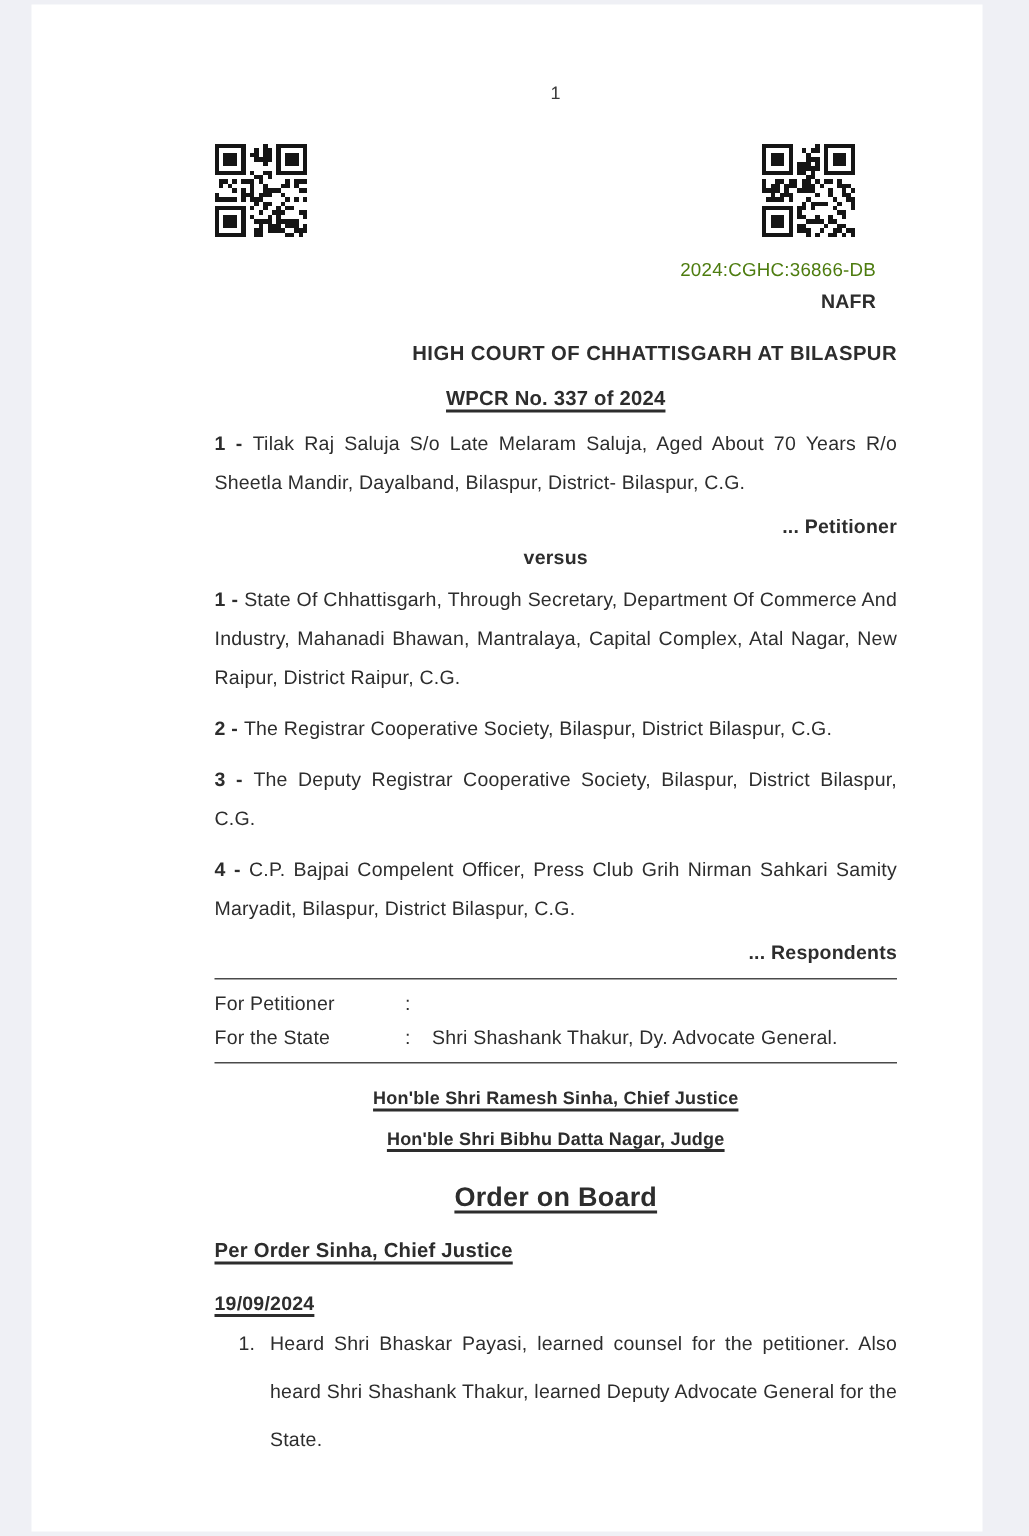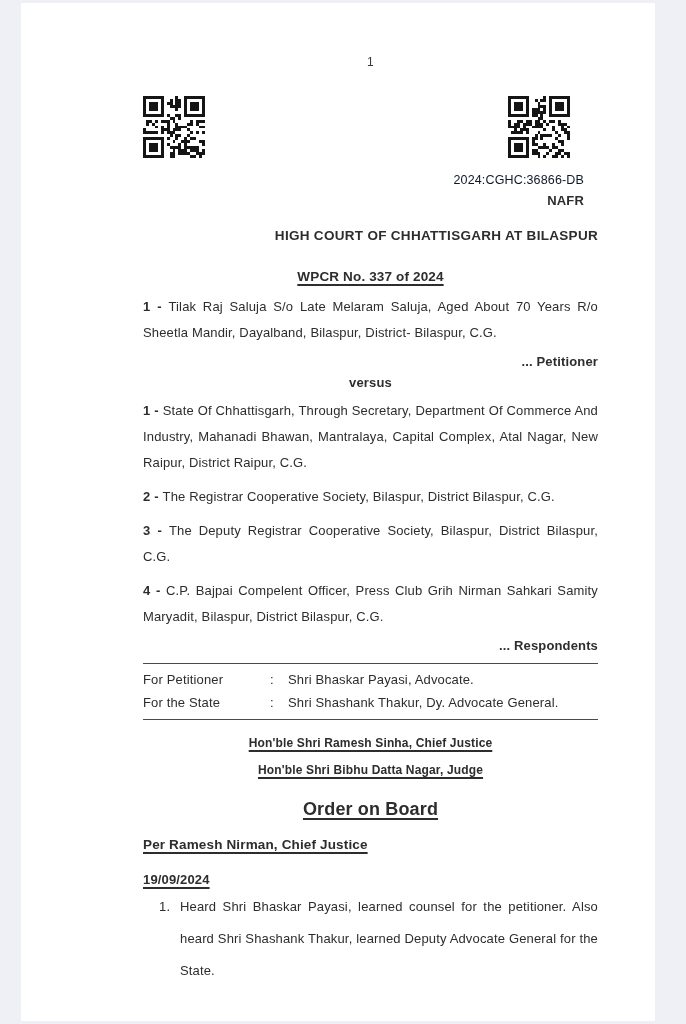--- a/index.html
+++ b/index.html
@@ -33,38 +33,38 @@
     align-items: flex-start;
   }
   .qr { width: 62px; height: 62px; }
   .qr-right-wrap { margin-right: 28px; }
   .qr svg { width: 100%; height: 100%; display: block; }
   .caseid {
     margin-top: 15px;
     text-align: right;
     padding-right: 14px;
     font-size: 12.5px;
-    color: #0f172a;
+    color: #4d7c0f;
   }
   .nafr {
     margin-top: 6px;
     text-align: right;
     padding-right: 14px;
     font-weight: bold;
     font-size: 13px;
   }
   .court-title {
     margin-top: 20px;
     text-align: right;
     font-weight: bold;
     font-size: 13.5px;
     letter-spacing: 0.3px;
   }
   .case-no {
-    margin-top: 26px;
+    margin-top: 15px;
     text-align: center;
     font-weight: bold;
     font-size: 13.5px;
     text-decoration: underline;
     text-underline-offset: 3px;
     text-decoration-thickness: 1.5px;
   }
   .party-para {
     margin-top: 10px;
     line-height: 26px;
@@ -452,39 +452,38 @@
     </div>
 
     <div class="align-right">... Respondents</div>
 
     <hr class="sep">
 
     <div class="appearance-table">
       <div class="appearance-row">
         <span class="party">For Petitioner</span>
         <span class="colon">:</span>
-        <span class="counsel">Shri Bhaskar Payasi, Advocate.</span>
       </div>
       <div class="appearance-row">
         <span class="party">For the State</span>
         <span class="colon">:</span>
         <span class="counsel">Shri Shashank Thakur, Dy. Advocate General.</span>
       </div>
     </div>
 
     <hr class="sep2">
 
     <div class="bench">
       <div>Hon'ble Shri Ramesh Sinha, Chief Justice</div>
       <div>Hon'ble Shri Bibhu Datta Nagar, Judge</div>
     </div>
 
     <div class="order-title">Order on Board</div>
 
-    <div class="per-line">Per Ramesh Nirman, Chief Justice</div>
+    <div class="per-line">Per Order Sinha, Chief Justice</div>
 
     <div class="order-date">19/09/2024</div>
 
     <div class="order-item">
       <span class="num">1.</span>
       <span>Heard Shri Bhaskar Payasi, learned counsel for the petitioner. Also heard Shri Shashank Thakur, learned Deputy Advocate General for the State.</span>
     </div>
 
   </div>
 </div>

